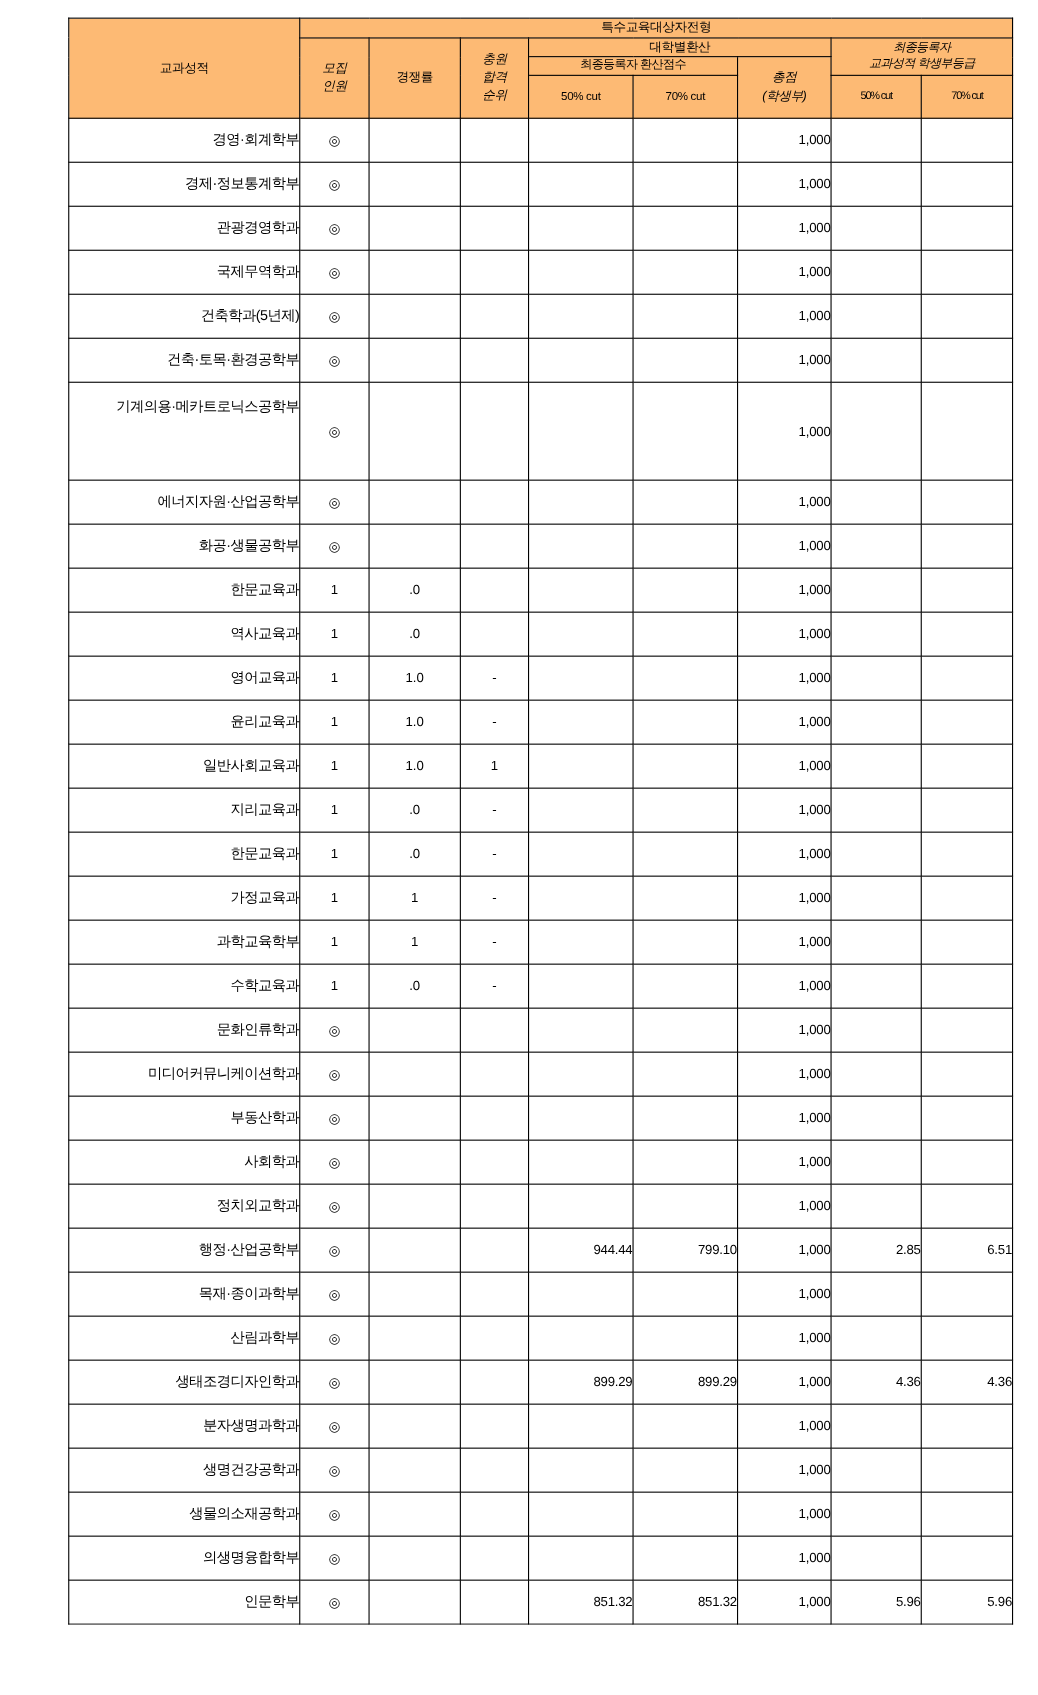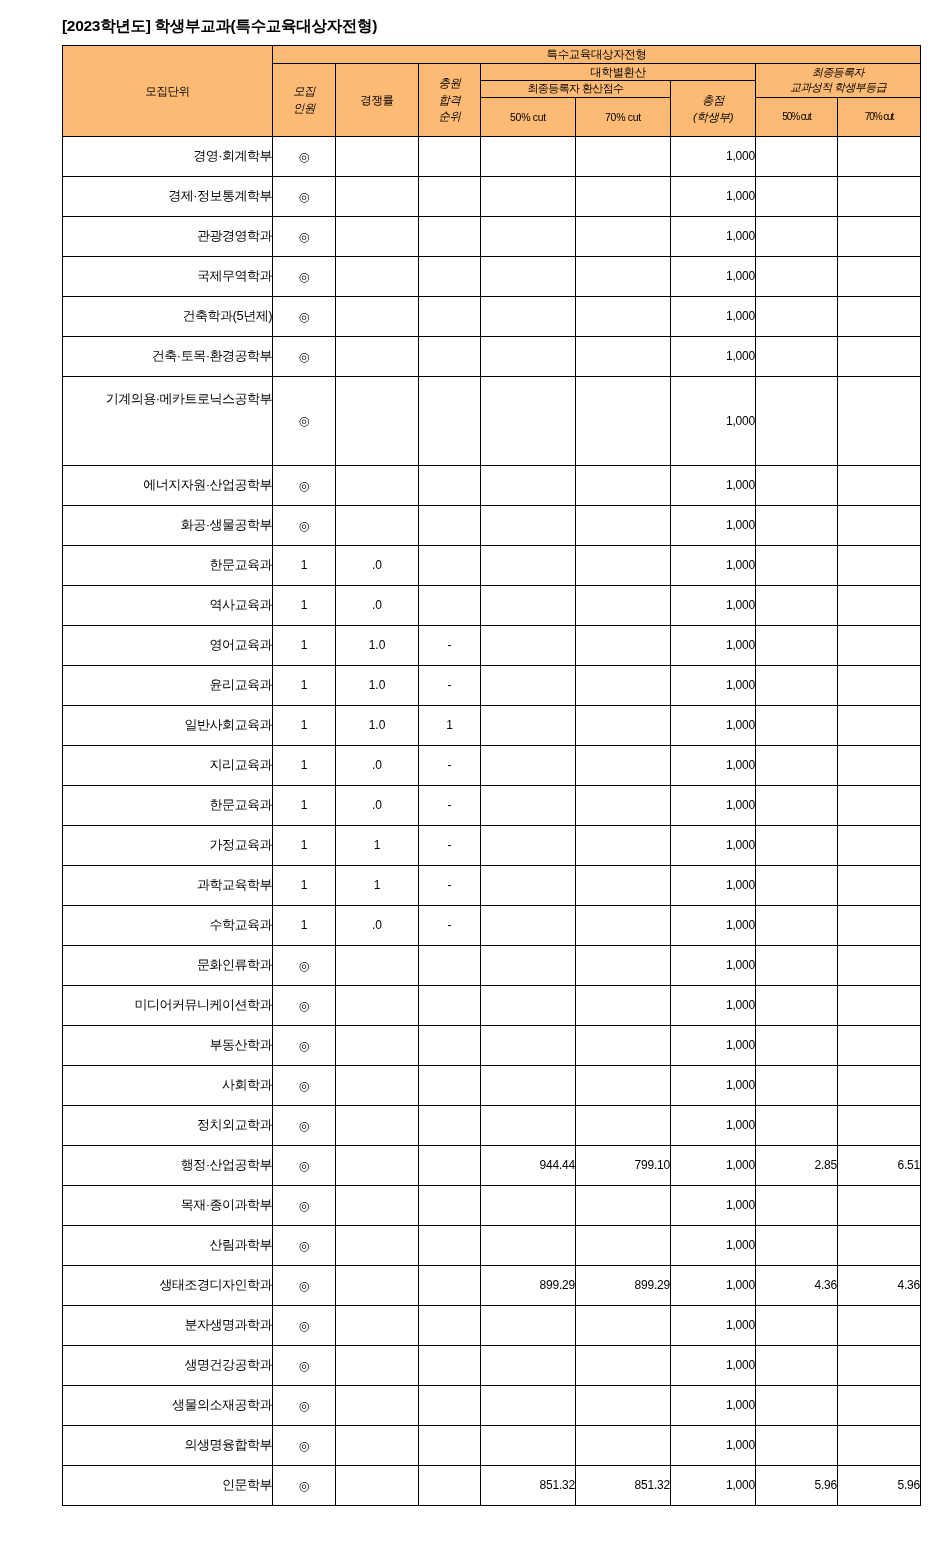--- a/index.html
+++ b/index.html
@@ -108,37 +108,36 @@
   col.c-s70   { width: 95px; }
   col.c-total { width: 85px; }
   col.c-g50   { width: 82px; }
   col.c-g70   { width: 83px; }
 </style>
 </head>
 <body>
 
 <div class="page">
 
-  <div class="doc-title">[2023학년도] 학생부교과(특수교육대상자전형)</div>
 
   <table class="grid">
     <colgroup>
       <col class="c-unit">
         <col class="c-quota">
         <col class="c-ratio">
         <col class="c-rank">
       <col class="c-s50">
         <col class="c-s70">
         <col class="c-total">
         <col class="c-g50">
         <col class="c-g70">
     </colgroup>
     <thead>
       <tr>
-        <th class="unit-head" rowspan="4">모집단위</th>
+        <th class="unit-head" rowspan="4">교과성적</th>
         <th colspan="8">특수교육대상자전형</th>
       </tr>
       <tr>
         <th rowspan="3">
           <span class="stack">
             <span>모집</span>
             <span>인원</span>
           </span>
         </th>
         <th rowspan="3">경쟁률</th>

